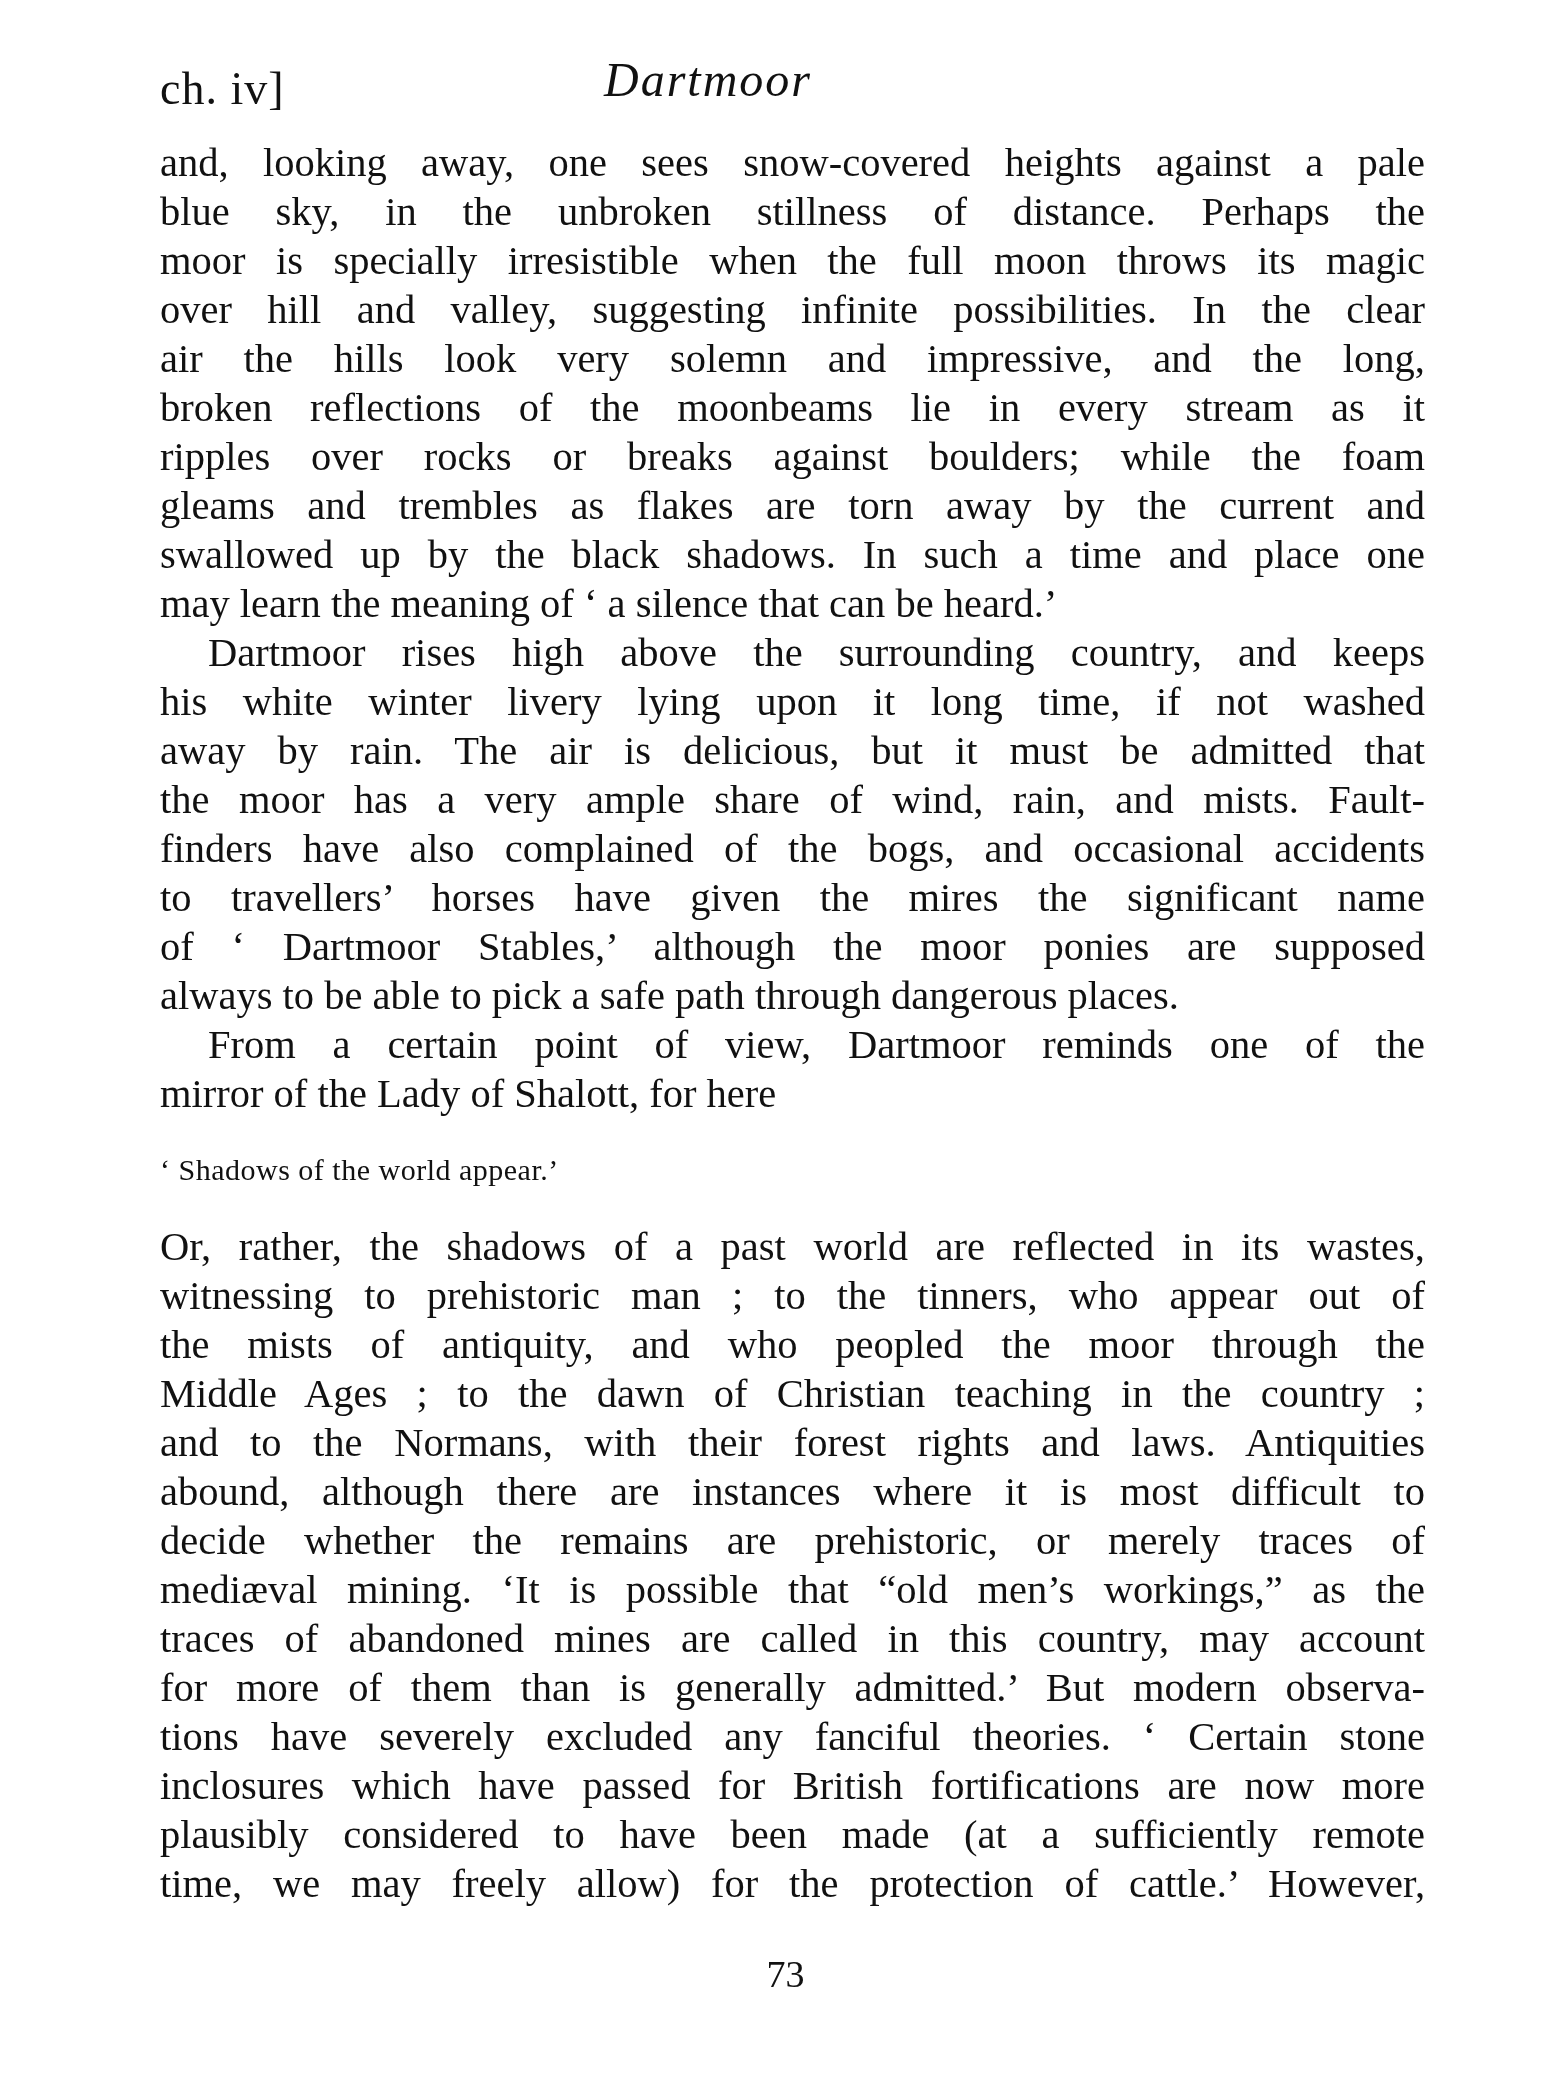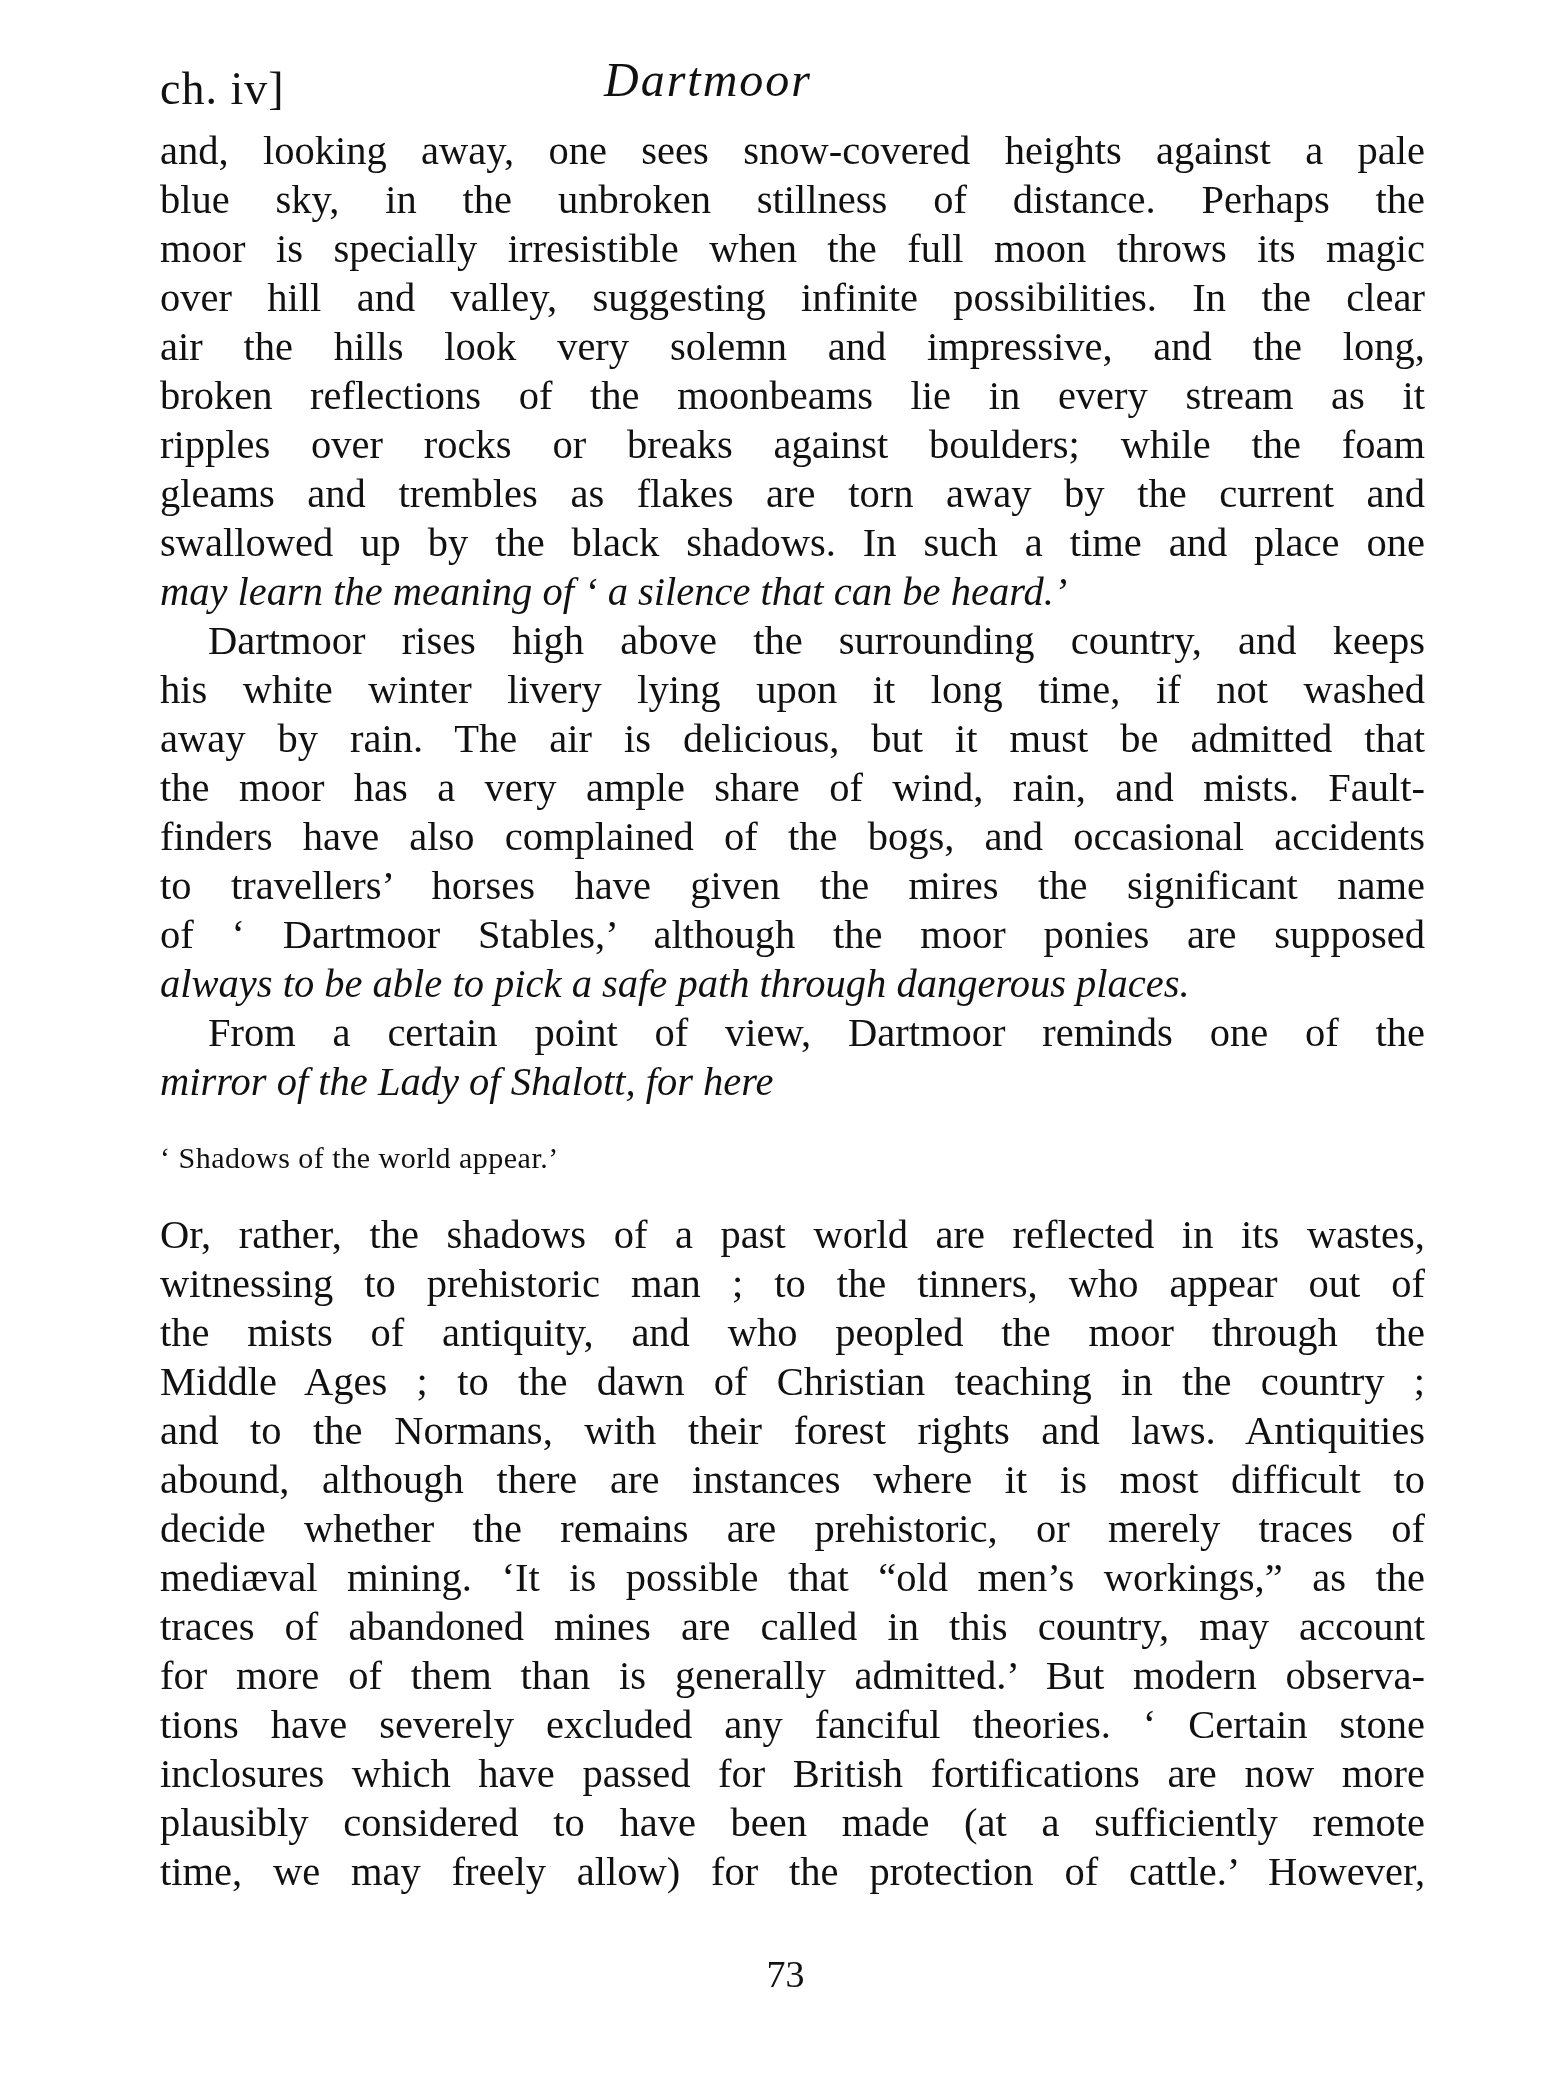--- a/index.html
+++ b/index.html
@@ -13,28 +13,28 @@
     }
     .chapter-ref {
       position: absolute; left: 0; top: 10px;
       font-size: 46px; letter-spacing: 1px;
     }
     .running-title {
       position: absolute; left: 444px; top: 0px;
       font-size: 48px; font-style: italic; letter-spacing: 2px;
     }
     .body {
-      position: absolute; left: 160px; top: 126px; width: 1265px;
+      position: absolute; left: 160px; top: 138px; width: 1265px;
       font-size: 40.5px; line-height: 49px;
     }
     .line {
       display: block; white-space: nowrap; text-align: justify;
       text-align-last: justify; height: 49px; overflow: visible;
     }
-    .line.last { text-align-last: left; font-style: italic; }
+    .line.last { text-align-last: left; }
     .line.indent { padding-left: 48px; }
     .quote-block {
       height: 104px; line-height: 104px; 
       font-size: 30px; letter-spacing: 0.5px;
     }
     .folio {
       position: absolute; left: 4px; width: 1563px; top: 1952px;
       text-align: center; font-size: 38px;
     }
   </style>

